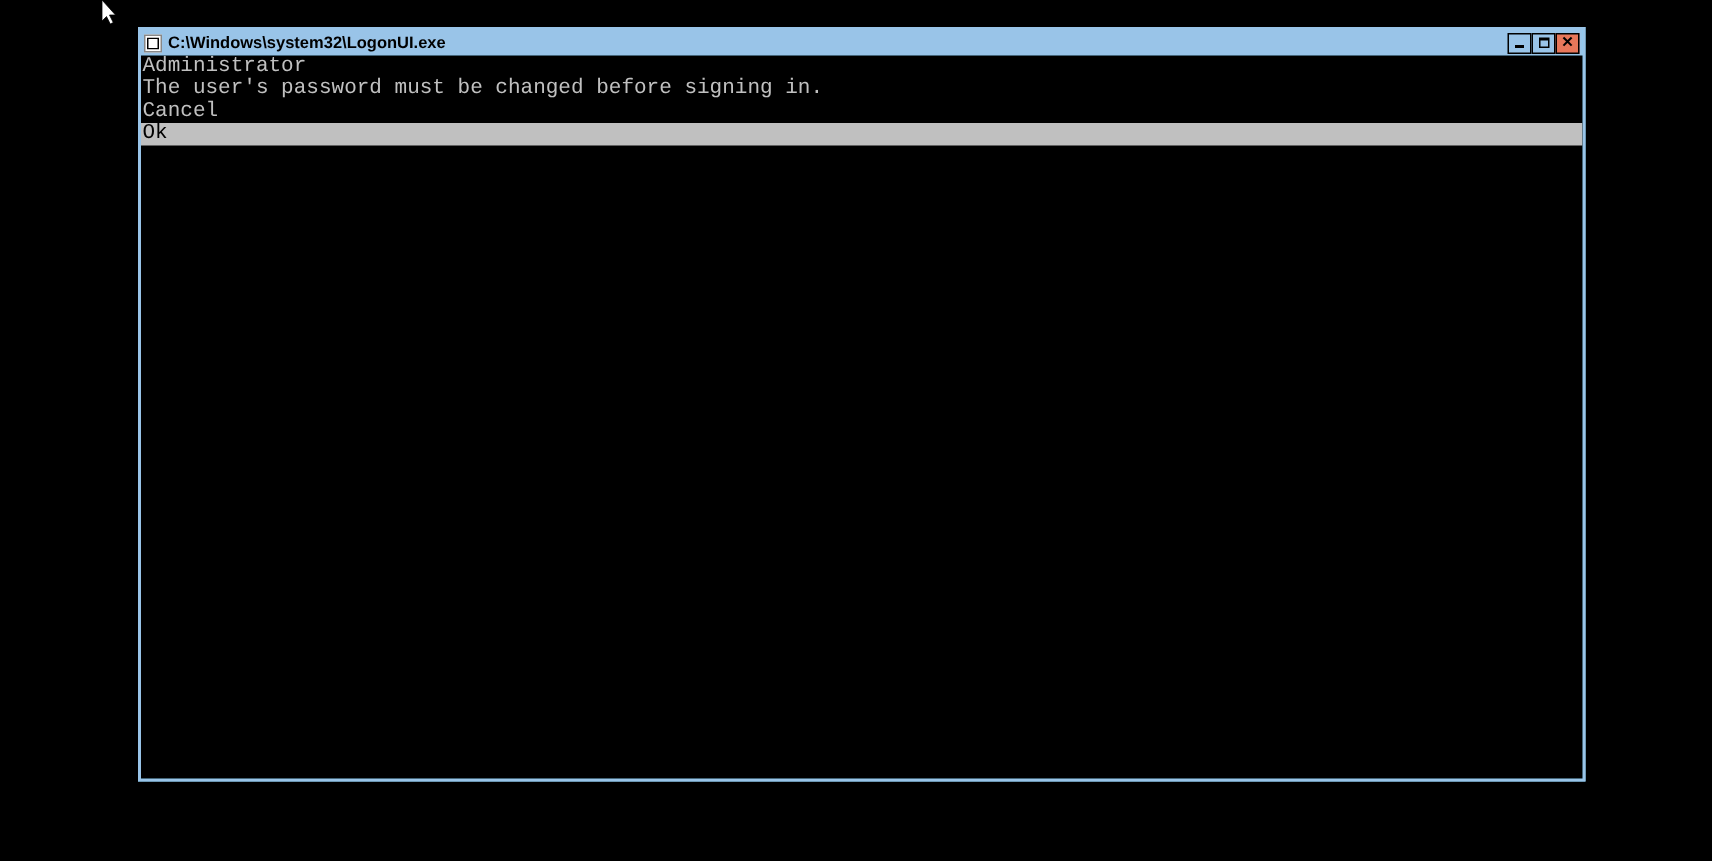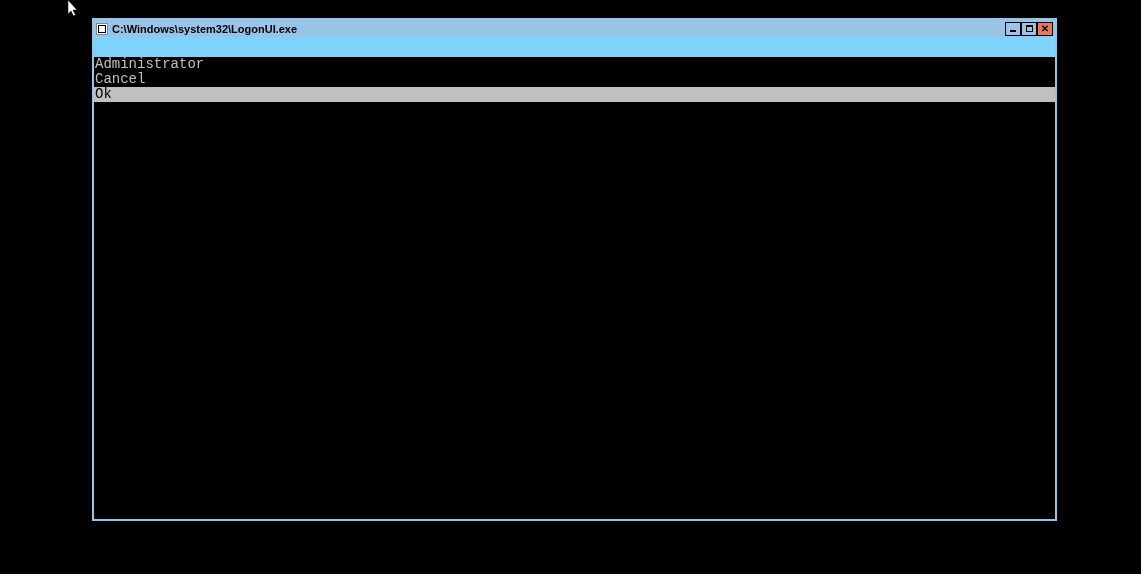--- a/index.html
+++ b/index.html
@@ -27,21 +27,20 @@
     .window {
       position: absolute;
       left: 92px;
       top: 18px;
       width: 965px;
       height: 503px;
       border: 2px solid #99c4e8;
       background: #7dd3fc;
       display: flex;
       flex-direction: column;
-      gap: 20px;
     }
     .titlebar {
       background: #99c4e8;
       height: 17px;
       display: flex;
       align-items: center;
       padding: 0 2px;
       gap: 4px;
     }
     .window-icon {
@@ -147,16 +146,17 @@
       <div class="window-btn btn-maximize">
         <div class="max-glyph"></div>
       </div>
       <div class="window-btn btn-close">
         <span class="close-glyph">✕</span>
       </div>
     </div>
   </div>
   <div class="client-area">
     <div class="line">Administrator</div>
+    <div class="line">The user's password must be changed before signing in.</div>
     <div class="line">Cancel</div>
     <div class="line line-selected">Ok</div>
   </div>
 </div>
 
 </body></html>

